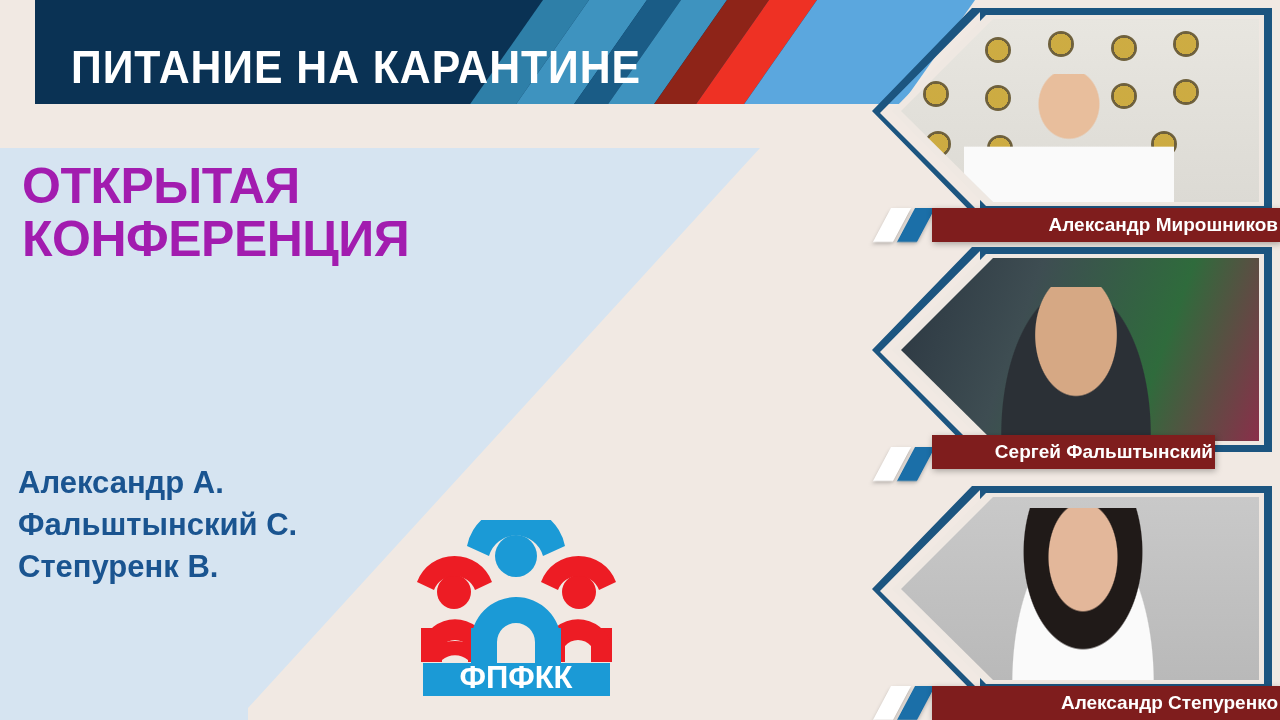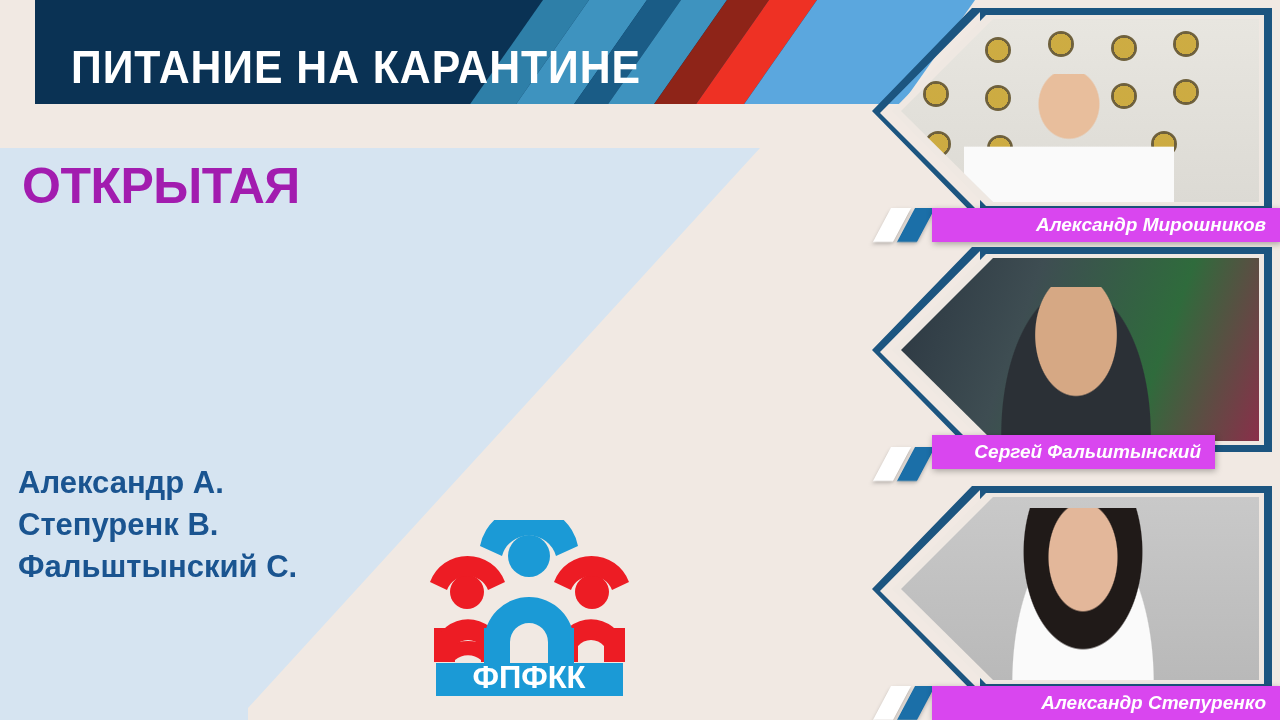--- a/index.html
+++ b/index.html
@@ -44,43 +44,43 @@
   .headline div{white-space:nowrap;}
 
   
   .experts-label{position:absolute;left:22px;top:410px;
       color:#10395E;font-size:30px;font-weight:bold;font-style:italic;}
   .experts-list{position:absolute;left:18px;top:462px;
       color:#1A5490;font-size:31px;font-weight:bold;line-height:1.36;}
   .experts-list div{white-space:nowrap;}
 
   
-  .logo{position:absolute;left:422px;top:520px;width:215px;height:185px;}
+  .logo{position:absolute;left:409px;top:520px;width:215px;height:185px;}
   .logo svg{display:block;}
 
   
   .card{position:absolute;}
   .frame-outer{position:absolute;left:0;top:0;width:400px;height:205px;
       background:#1C5580;
       clip-path:polygon(108px 0, 400px 0, 400px 205px, 108px 205px,
                         8px 105px, 108px 4px, 108px 0, 100px 0, 0 103px, 100px 205px, 108px 205px);
       filter:drop-shadow(2px 3px 3px rgba(0,0,0,.28));}
   .frame-mid{position:absolute;left:14px;top:7px;width:378px;height:191px;
       background:#EFE8E2;
       clip-path:polygon(100px 0, 378px 0, 378px 191px, 100px 191px, 6px 96px);}
   .photo{position:absolute;left:21px;top:11px;width:366px;height:183px;
       clip-path:polygon(100px 0, 366px 0, 366px 183px, 100px 183px, 8px 92px);
       overflow:hidden;}
   .photo .bg{position:absolute;inset:0;}
 
   
-  .plate{position:absolute;height:34px;background:#d946ef;
+  .plate{position:absolute;height:34px;background:#7f1d1d;
       filter:drop-shadow(1px 2px 3px rgba(0,0,0,.3));
       display:flex;align-items:center;justify-content:flex-end;
-      padding-right:14px;box-sizing:border-box;font-style:italic;}
+      padding-right:2px;box-sizing:border-box;}
   .plate span{color:#FFFFFF;font-size:19px;font-weight:bold;white-space:nowrap;}
   .tick{position:absolute;height:34px;width:20px;transform:skewX(-28deg);
         filter:drop-shadow(1px 2px 2px rgba(0,0,0,.25));}
   .tick.w{background:#FFFFFF;}
   .tick.b{background:#1B6FA8;}
 
   
   .bottom-wedge{position:absolute;left:0;bottom:0;width:300px;height:60px;
       background:#D6E4F1;clip-path:polygon(0 0, 248px 0, 218px 60px, 0 60px);}
 
@@ -122,26 +122,27 @@
     <div class="stripe s-teal3"></div>
     <div class="stripe s-dkred"></div>
     <div class="stripe s-red"></div>
     <div class="stripe s-lblue"></div>
     <div class="hdr-cream"></div>
     <div class="hdr-title">ПИТАНИЕ НА КАРАНТИНЕ</div>
   </div>
 
   <div class="headline">
     <div>ОТКРЫТАЯ</div>
+    <div>КОНФЕРЕНЦИЯ</div>
   </div>
 
   <div class="experts-list">
     <div>Александр А.</div>
+    <div>Фальштынский С.</div>
     <div>Степуренк В.</div>
-    <div>Фальштынский С.</div>
   </div>
 
   <div class="logo">
     <svg width="215" height="185" viewBox="0 0 215 185">
 
       <circle cx="45" cy="72" r="17" fill="#ED1C24"></circle>
       <path d="M8 62 A40 40 0 0 1 83 62 L66 70 A22 22 0 0 0 25 70 Z" fill="#ED1C24"></path>
       <path d="M12 140 A40 40 0 0 1 80 140 L59 140 A20 20 0 0 0 33 140 Z" fill="#ED1C24"></path>
       <rect x="12" y="108" width="21" height="34" fill="#ED1C24"></rect>
       <rect x="59" y="108" width="21" height="34" fill="#ED1C24"></rect>

